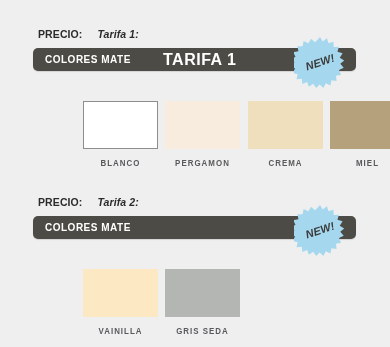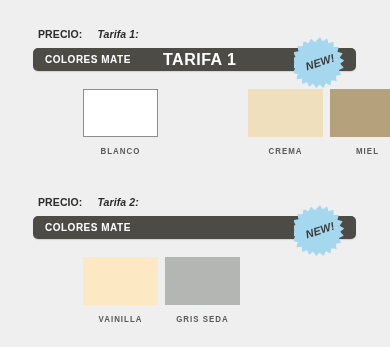--- a/index.html
+++ b/index.html
@@ -119,21 +119,21 @@
   
   .swatches {
     position: absolute;
     left: 0;
     top: 57px;
     width: 390px;
     height: 75px;
   }
   .swatch {
     position: absolute;
-    top: 4px;
+    top: 16px;
     width: 75px;
     padding-left: 45px;
   }
   .swatch-chip {
     width: 75px;
     height: 48px;
     box-sizing: border-box;
   }
   .swatch-chip.bordered {
     border: 1px solid #8d8d8d;
@@ -170,20 +170,24 @@
         <polygon fill="#a5d8ef" points="50,2 55.3,10.4 63.4,4.4 66.4,14 76,10.9 76.3,21 86.3,20.9 83.6,30.5 93.4,33.1 88,41.6 96.6,46.9 89,53.6 95.6,61.2 86.5,65.5 90.6,74.7 80.7,76.3 81.9,86.4 71.9,85 70.2,95 61.1,90.7 56.6,99.8 49.4,93.1 42.9,100 36.7,91.9 28.8,97.8 25.1,88.5 15.9,92.3 15,82.2 4.9,83 7,73.1 -2.9,71.4 2.1,62.6 -6.6,58.4 0.8,51.5 -6.1,44.1 2.9,40.2 -1.5,30.9 8.5,29.5 6.6,19.6 16.7,19.7 18.4,9.7 27.6,13.9 32.7,5.2 40.3,11.8 47.6,5"></polygon>
       </svg>
       <span class="badge-text">NEW!</span>
     </div>
 
     <div class="swatches">
       <div class="swatch" style="left:38px">
         <div class="swatch-chip bordered" style="background:#ffffff"></div>
         <div class="swatch-name">BLANCO</div>
       </div>
+      <div class="swatch" style="left:120px">
+        <div class="swatch-chip" style="background:#f7ecdd"></div>
+        <div class="swatch-name">PERGAMON</div>
+      </div>
       <div class="swatch" style="left:203px">
         <div class="swatch-chip" style="background:#f0dfbc"></div>
         <div class="swatch-name">CREMA</div>
       </div>
       <div class="swatch" style="left:285px">
         <div class="swatch-chip" style="background:#b5a17b"></div>
         <div class="swatch-name">MIEL</div>
       </div>
     </div>
   </div>

